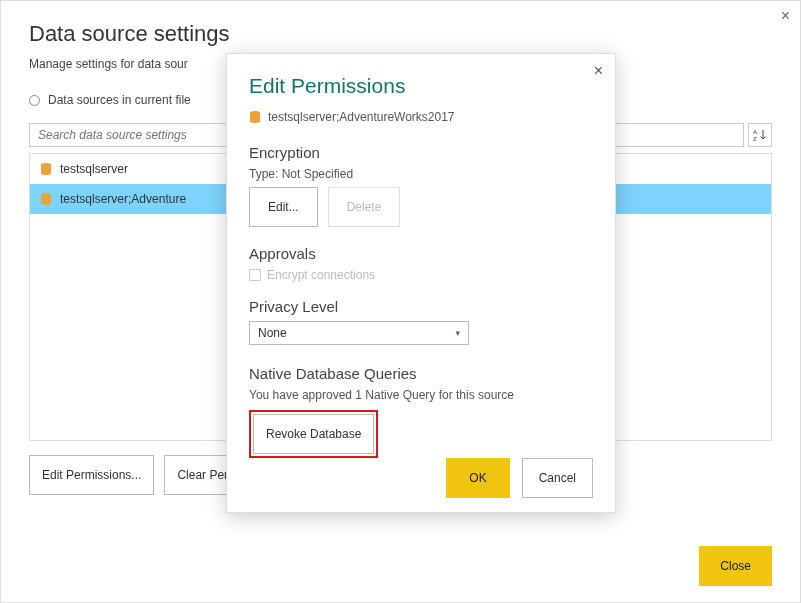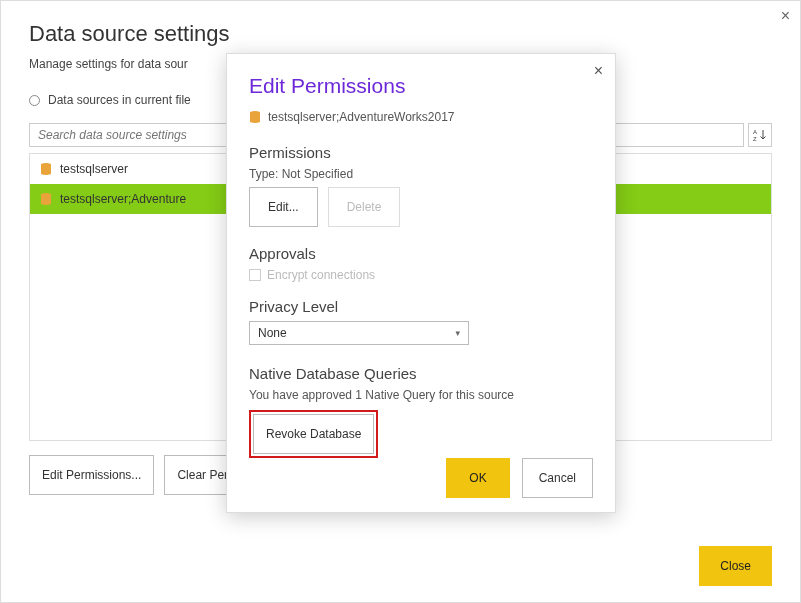--- a/index.html
+++ b/index.html
@@ -37,21 +37,21 @@
   .sort-btn {
     width:24px; height:24px; border:1px solid #ccc; background:#fff; display:flex; align-items:center; justify-content:center;
     font-size:11px; color:#444; cursor:pointer;
   }
   .ds-list {
     border:1px solid #ddd; height:288px; overflow:hidden;
   }
   .ds-row {
     height:30px; display:flex; align-items:center; padding:0 10px; gap:8px; cursor:pointer;
   }
-  .ds-row.selected { background:#84cc16; }
+  .ds-row.selected { background:#7dd3fc; }
   .ds-icon { width:12px; height:14px; display:inline-block; }
   .bottom-buttons {
     margin-top:14px; display:flex; gap:10px;
   }
   .btn {
     height:40px; padding:0 12px; border:1px solid #bbb; background:#fff; font-size:12px; color:#333; cursor:pointer;
     display:inline-flex; align-items:center;
   }
   .btn-primary { background:#f1c40f; border-color:#f1c40f; color:#222; }
   .close-row {
@@ -62,21 +62,21 @@
   .modal {
     position:absolute; left:225px; top:52px; width:390px; height:460px;
     background:#fff; border:1px solid #ddd;
     box-shadow: 0 4px 20px rgba(0,0,0,0.2);
     padding: 20px 22px 16px 22px;
   }
   .modal-close {
     position:absolute; top:8px; right:12px; font-size:16px; color:#555; cursor:pointer;
   }
   .modal-title {
-    font-size:21px; font-weight:300; color:#6d28d9; margin:0 0 12px 0;
+    font-size:21px; font-weight:300; color:#0f766e; margin:0 0 12px 0;
   }
   .entity-row { display:flex; align-items:center; gap:7px; color:#555; margin-bottom:20px;}
   .section-h {
     font-size:15px; color:#444; font-weight:400; margin:6px 0 6px 0;
   }
   .type-line { color:#555; margin-bottom:6px;}
   .btn-row { display:flex; gap:10px; margin-bottom:4px;}
   .btn-disabled { color:#bbb; border-color:#ddd; cursor:default;}
   .chk-row { display:flex; align-items:center; gap:6px; color:#bbb; margin:6px 0 6px 0;}
   .chk-box { width:12px; height:12px; border:1px solid #ccc; display:inline-block;}
@@ -147,21 +147,21 @@
   <div class="modal-close">×</div>
   <div class="modal-title">Edit Permissions</div>
 
   <div class="entity-row">
     <svg class="db-icon" width="12" height="14" viewBox="0 0 12 14">
       <path d="M1 2 Q6 0 11 2 L11 12 Q6 14 1 12 Z"></path>
     </svg>
     <span>testsqlserver;AdventureWorks2017</span>
   </div>
 
-  <div class="section-h">Permissions</div>
+  <div class="section-h">Encryption</div>
   <div class="type-line">Type: Not Specified</div>
   <div class="btn-row">
     <div class="btn" style="padding:0 18px;">Edit...</div>
     <div class="btn btn-disabled" style="padding:0 18px;">Delete</div>
   </div>
 
   <div class="section-h" style="margin-top:18px;">Approvals</div>
   <div class="chk-row">
     <span class="chk-box"></span>
     <span>Encrypt connections</span>

